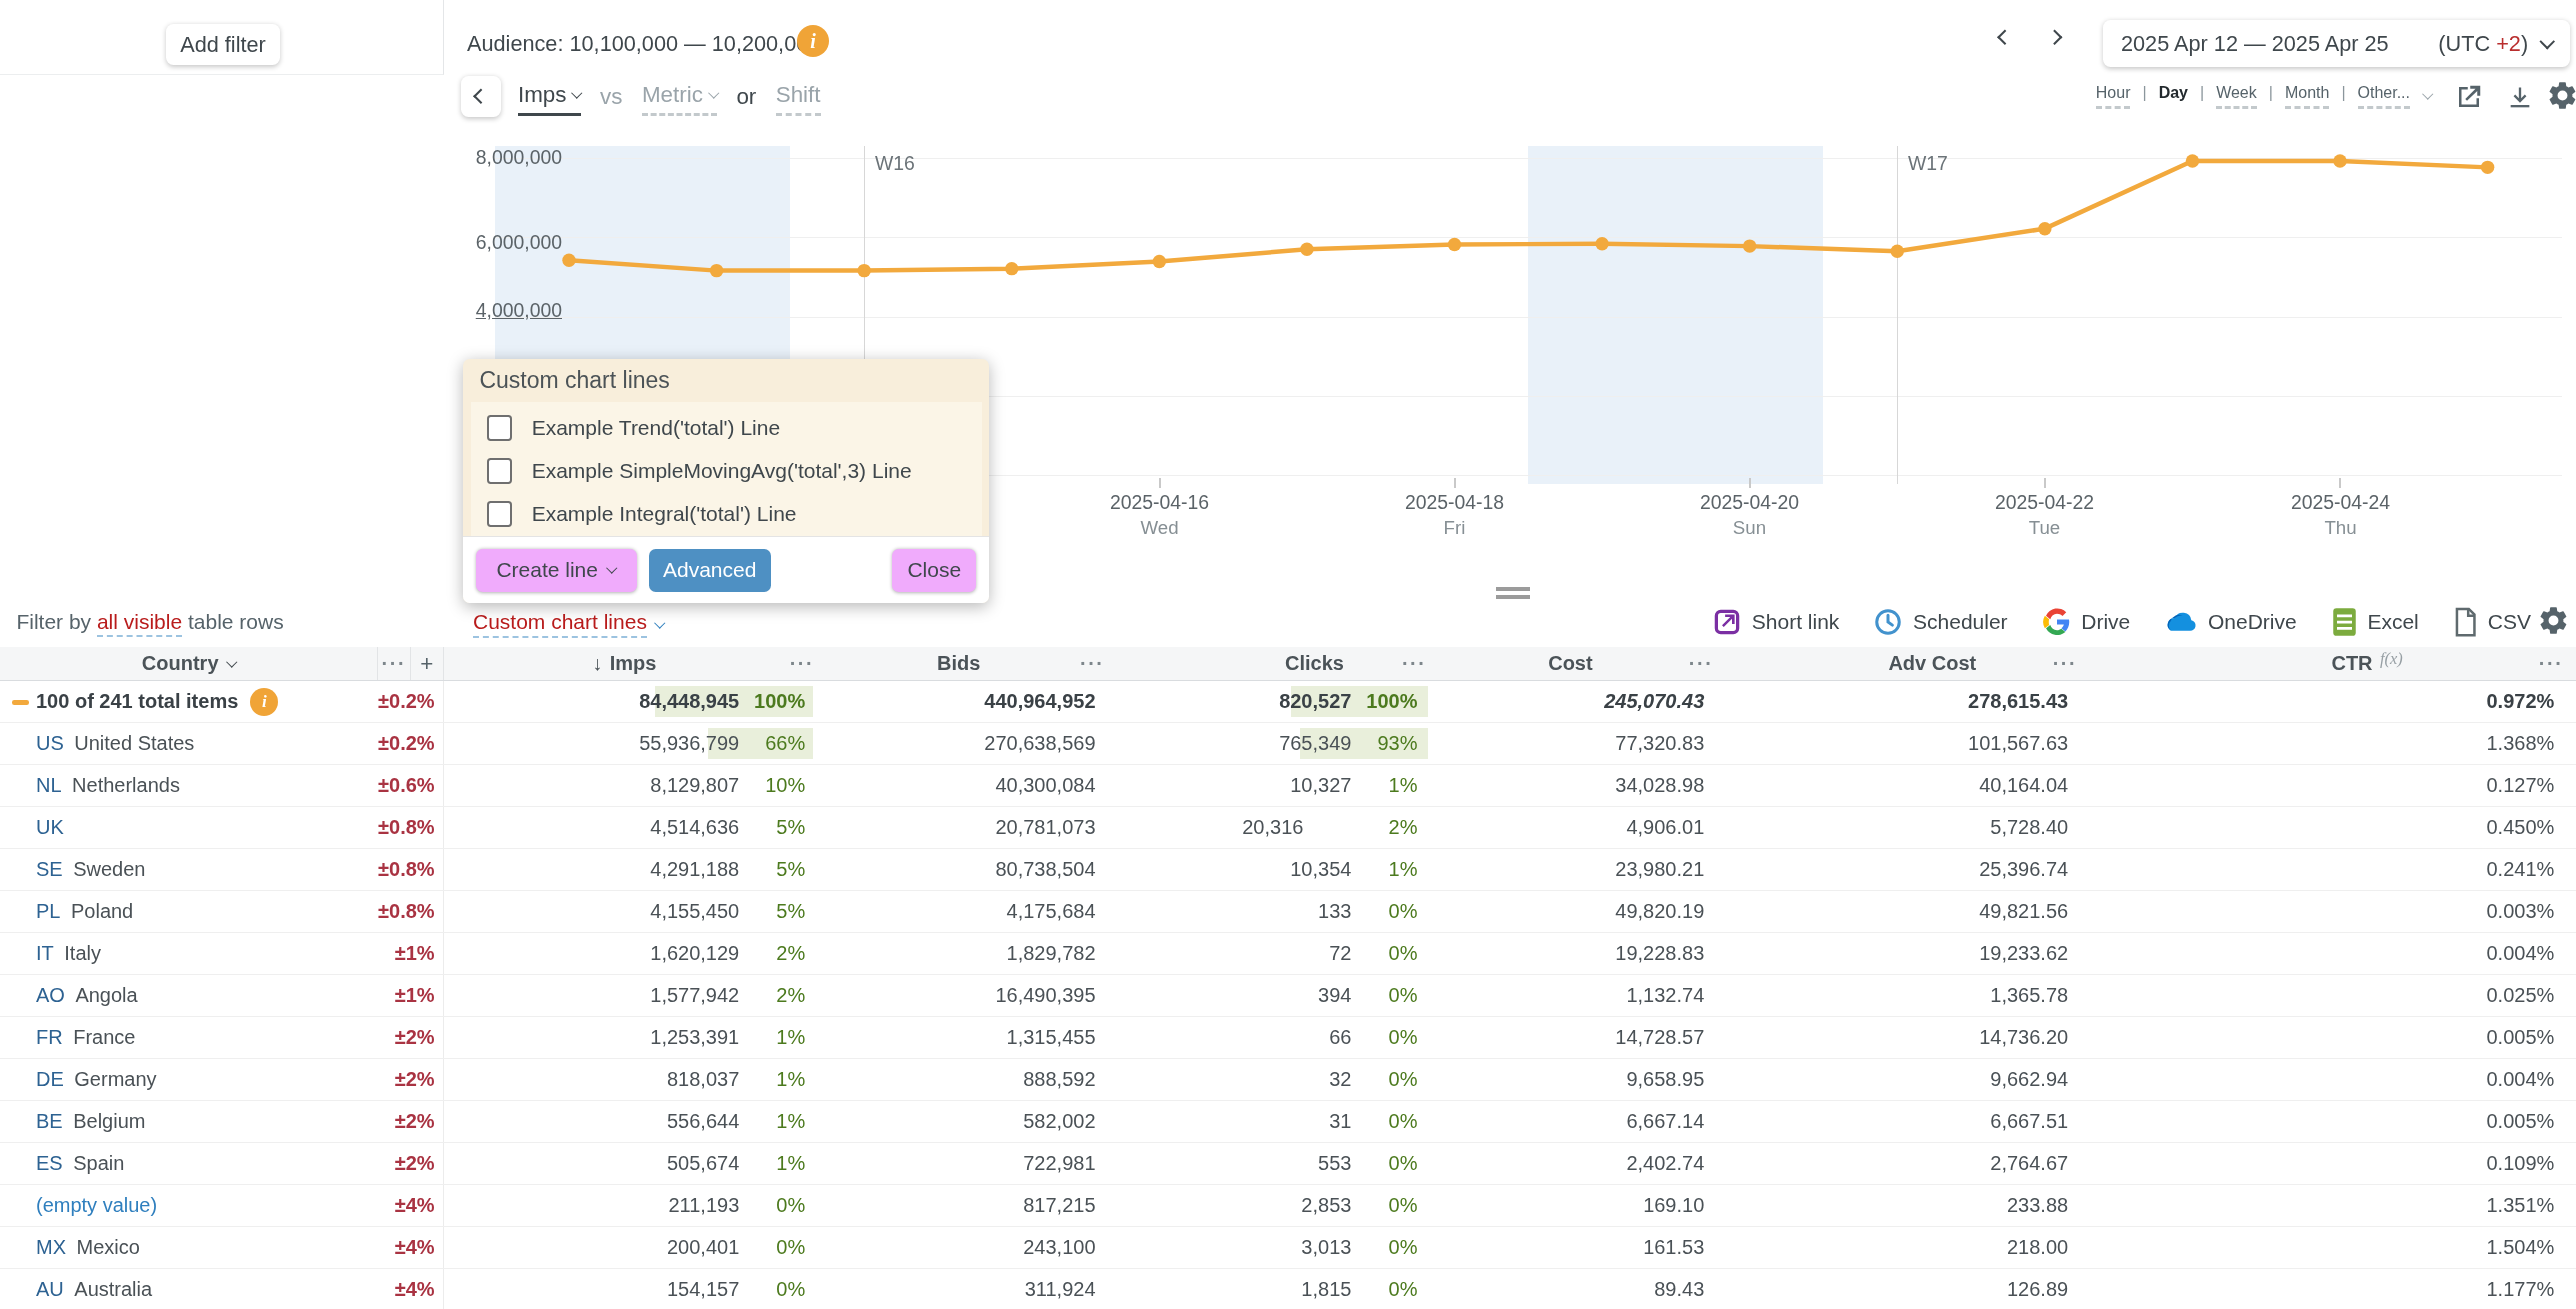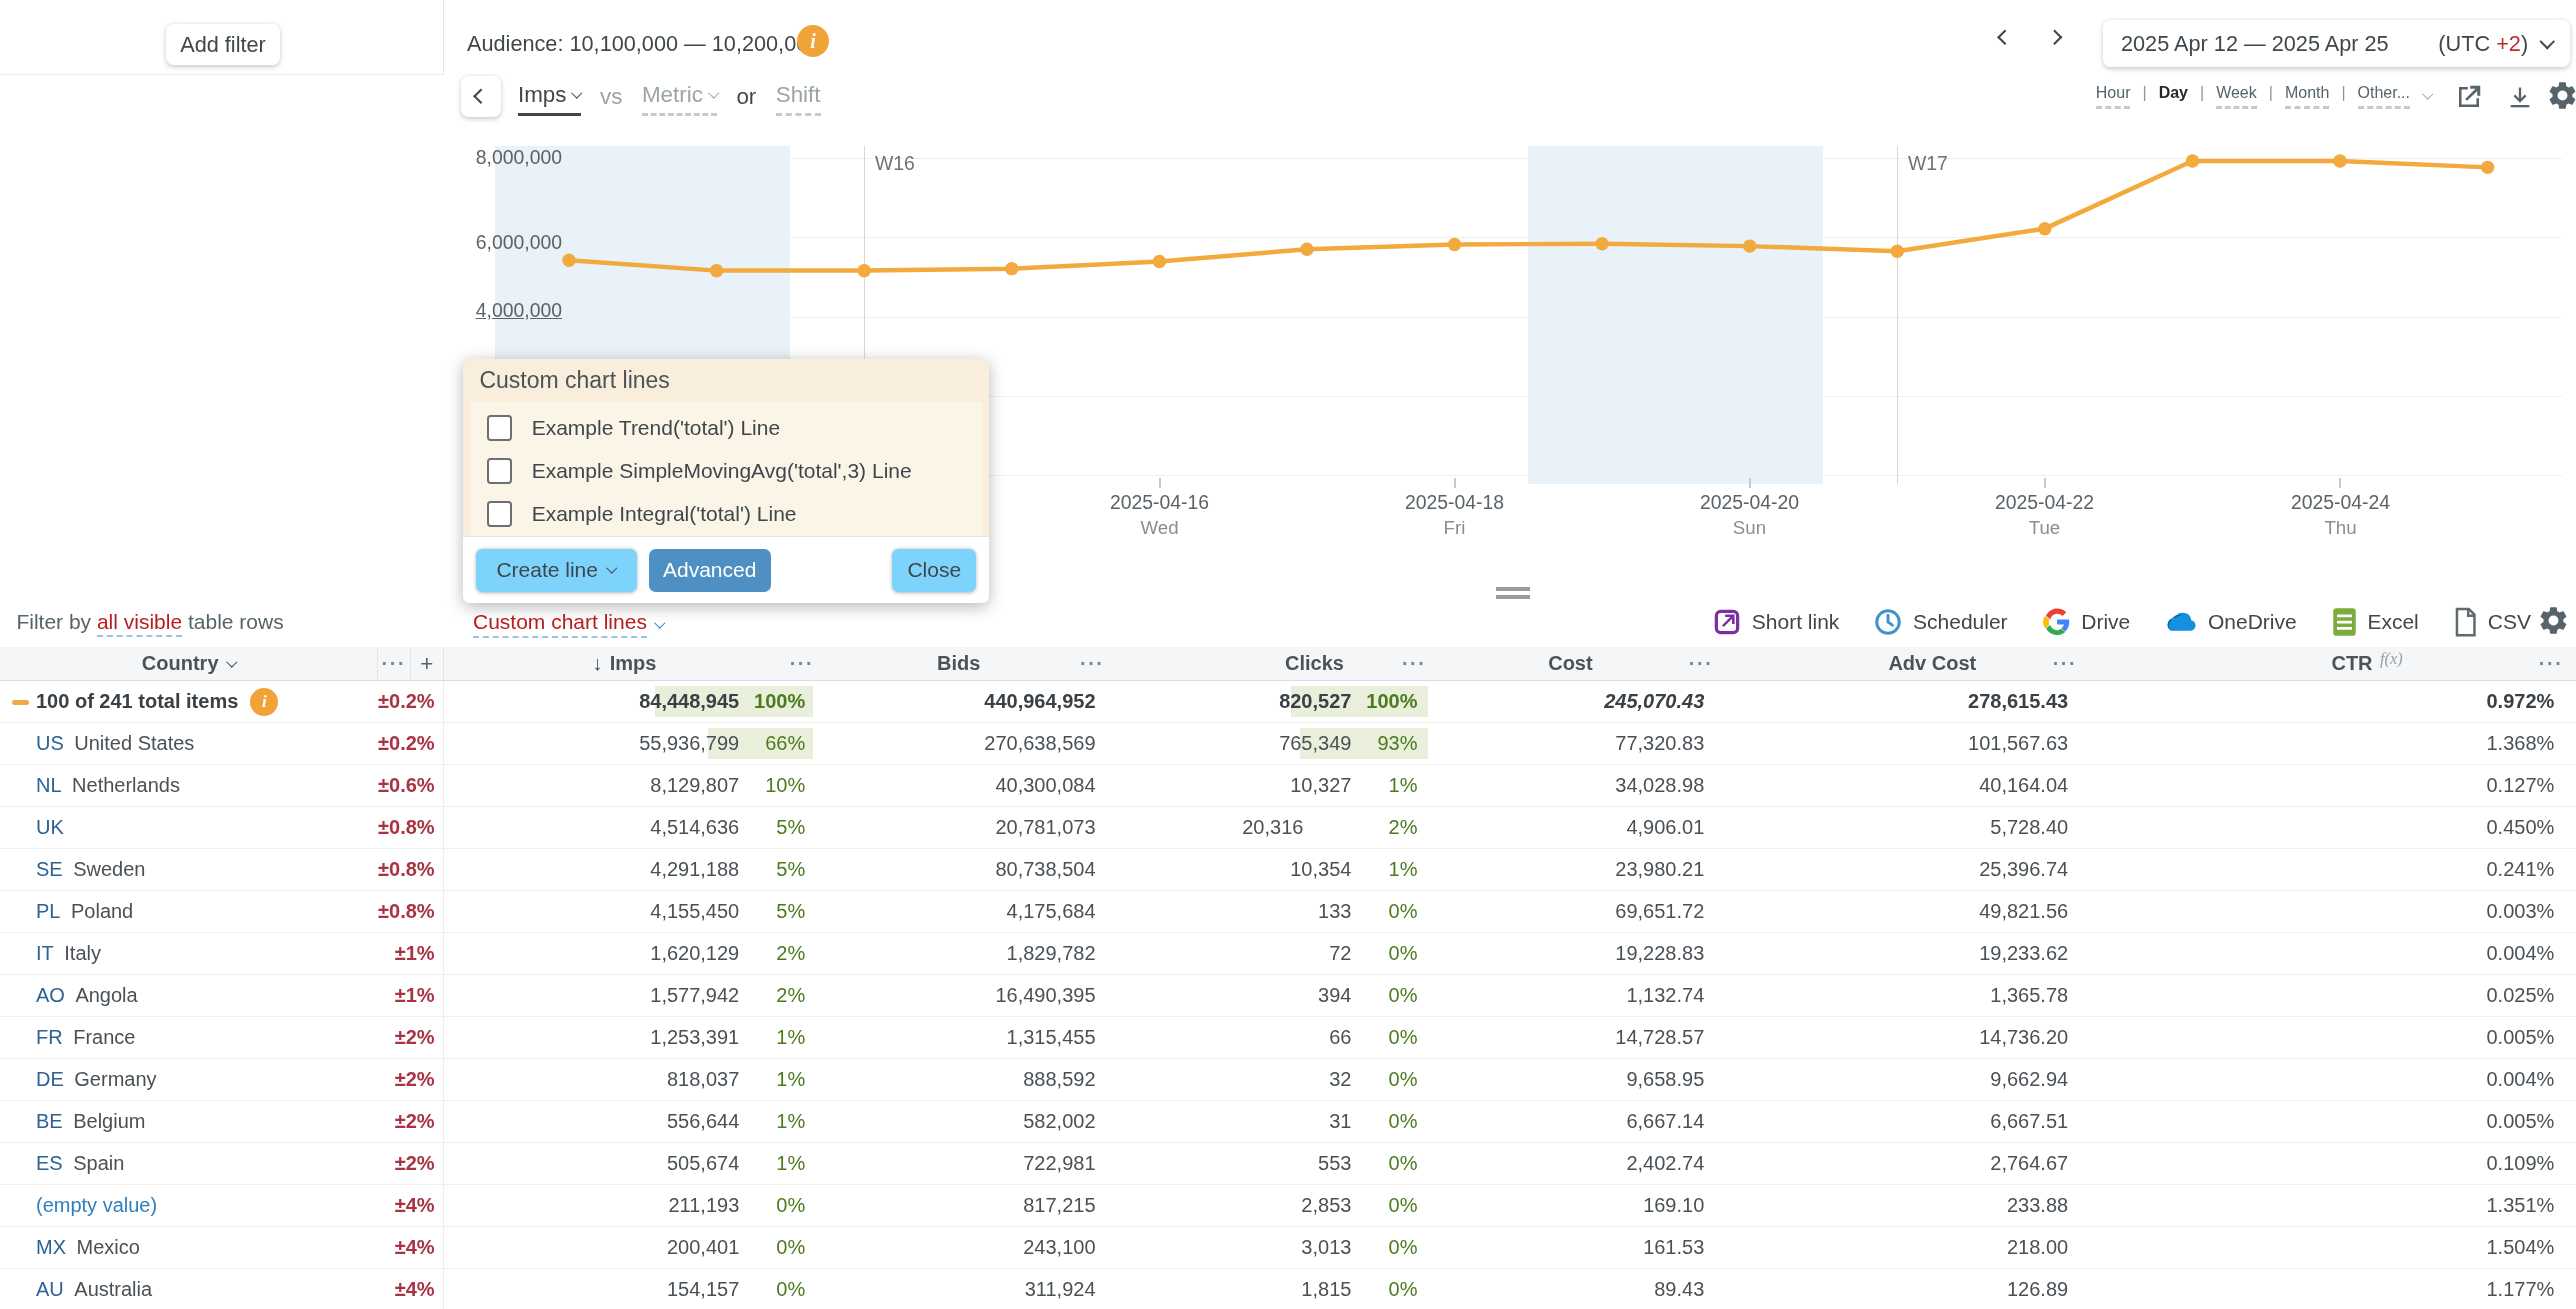--- a/index.html
+++ b/index.html
@@ -126,21 +126,21 @@
     font-size:23px; color:#4c5357; }
   .popup-list { margin:0 7.5px; background:#fbf5e7; padding:4.5px 0 7.5px 0; }
   .popup-opt { display:flex; align-items:center; height:43px; cursor:pointer; }
   .popup-check { width:25.4px; height:25.4px; border:2.2px solid #6f6f6f; border-radius:3.7px;
     background:#fff; margin:0 19.4px 0 16.4px; flex:none; }
   .popup-opt-label { font-size:21px; color:#3f474c; }
   .popup-footer { position:absolute; left:0; bottom:0; width:100%; height:67px; background:#fff;
     border-top:0.7px solid #e4e4e4; display:flex; align-items:center; padding:0 12.7px; }
   .pbtn { height:43px; border-radius:6.7px; display:flex; align-items:center; justify-content:center;
     font-size:21px; cursor:pointer; }
-  .pbtn-white { background:#7dd3fc; box-shadow:0 0.7px 3.7px rgba(0,0,0,.3); color:#3f474c; }
+  .pbtn-white { background:#f0abfc; box-shadow:0 0.7px 3.7px rgba(0,0,0,.3); color:#3f474c; }
   .btn-create { width:161px; gap:10.5px; }
   .btn-adv { width:122px; margin-left:12px; background:#4e90c3; color:#fff; }
   .btn-close { width:84px; margin-left:auto; }
 </style>
 </head>
 <body>
 
 <div id="app">
 
   <div id="chart-layer">
@@ -543,21 +543,21 @@
           <span class="pct">5%</span>
         </div>
         <div class="cell" style="width: 390px; padding-right: 116px;">
           <span class="val">4,175,684</span>
         </div>
         <div class="cell" style="width: 224px; padding-right: 18px;">
           <span class="val">133</span>
           <span class="pct">0%</span>
         </div>
         <div class="cell" style="width: 361px; padding-right: 92px;">
-          <span class="val">69,651.72</span>
+          <span class="val">49,820.19</span>
         </div>
         <div class="cell" style="width: 384px; padding-right: 112px;">
           <span class="val">49,821.56</span>
         </div>
         <div class="cell" style="width: 396px; padding-right: 21.7px;">
           <span class="val">0.003%</span>
         </div>
       </div>
       <div class="t-row">
         <div class="c-country">

